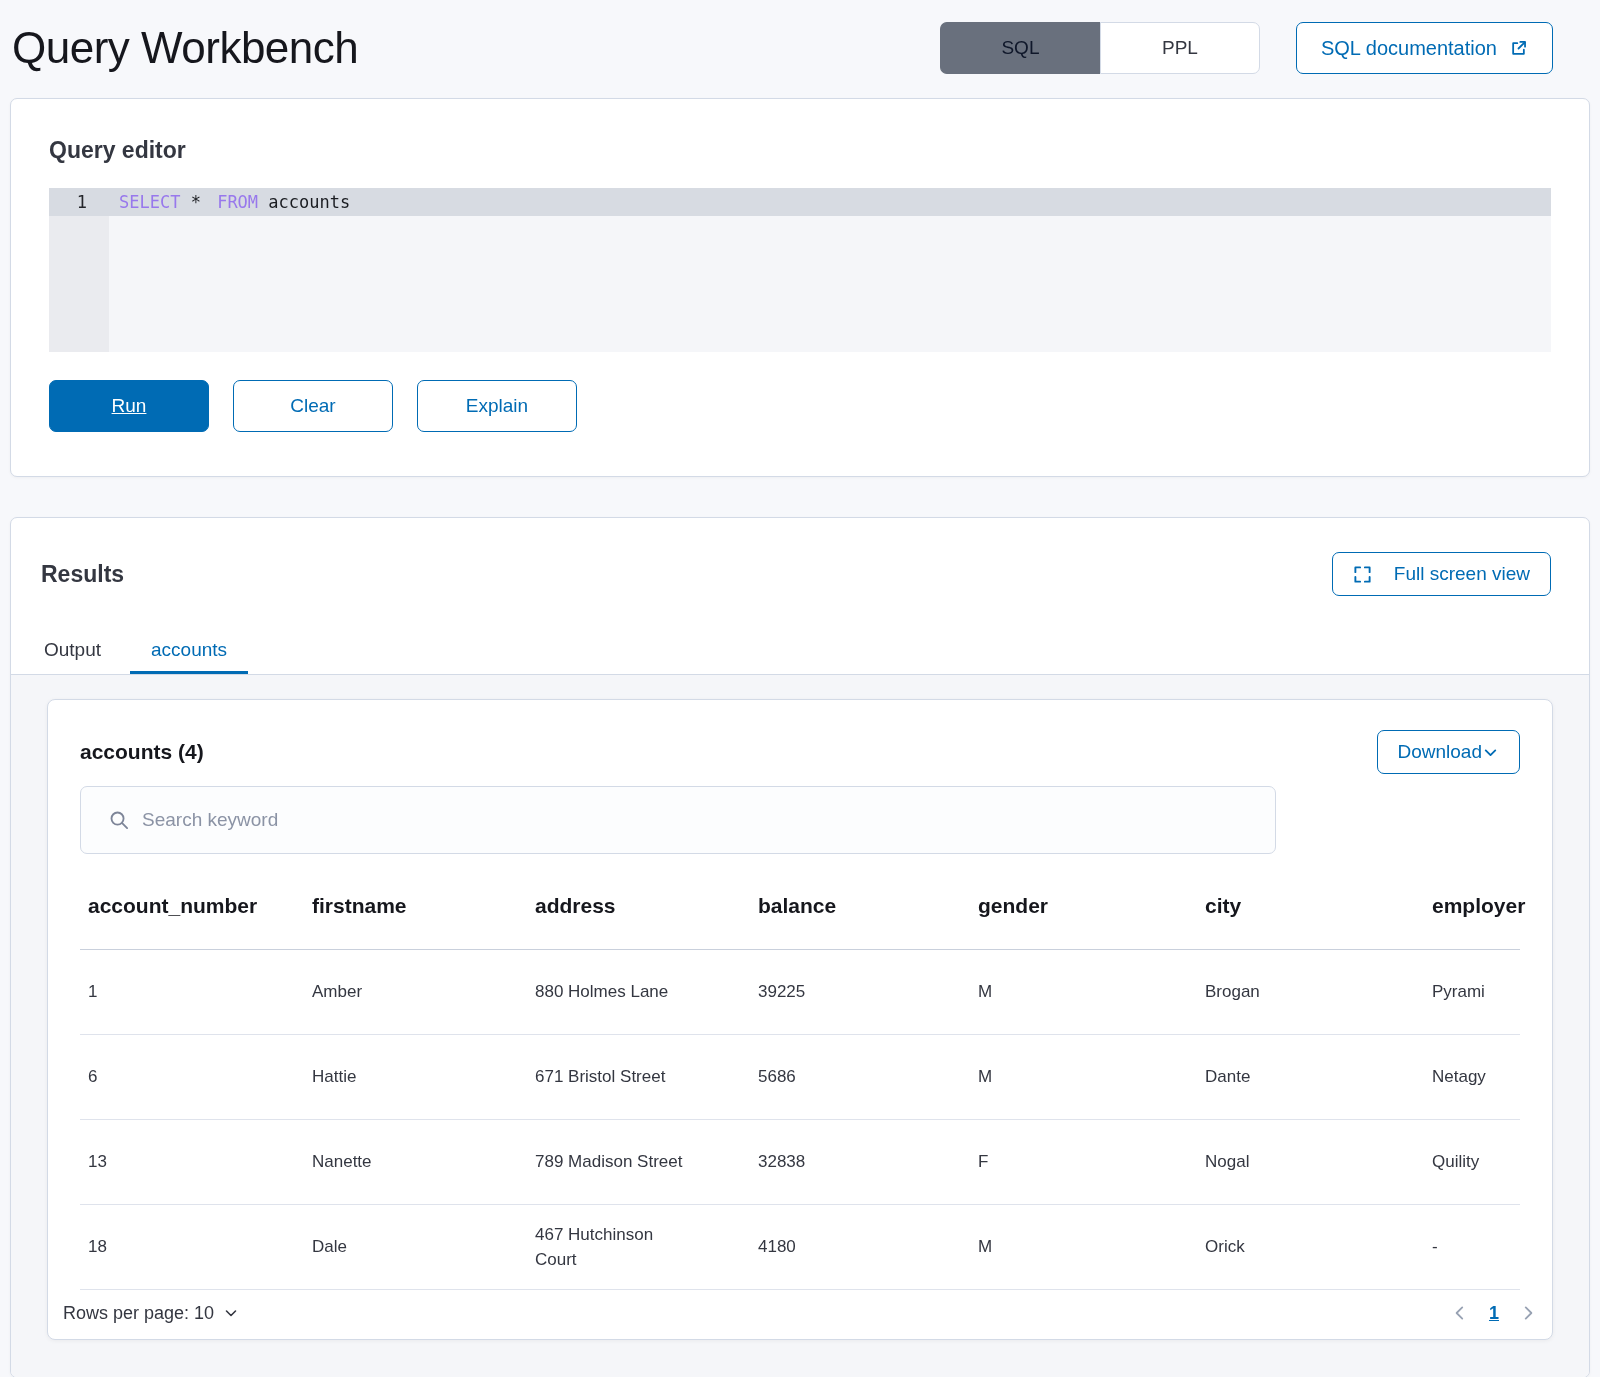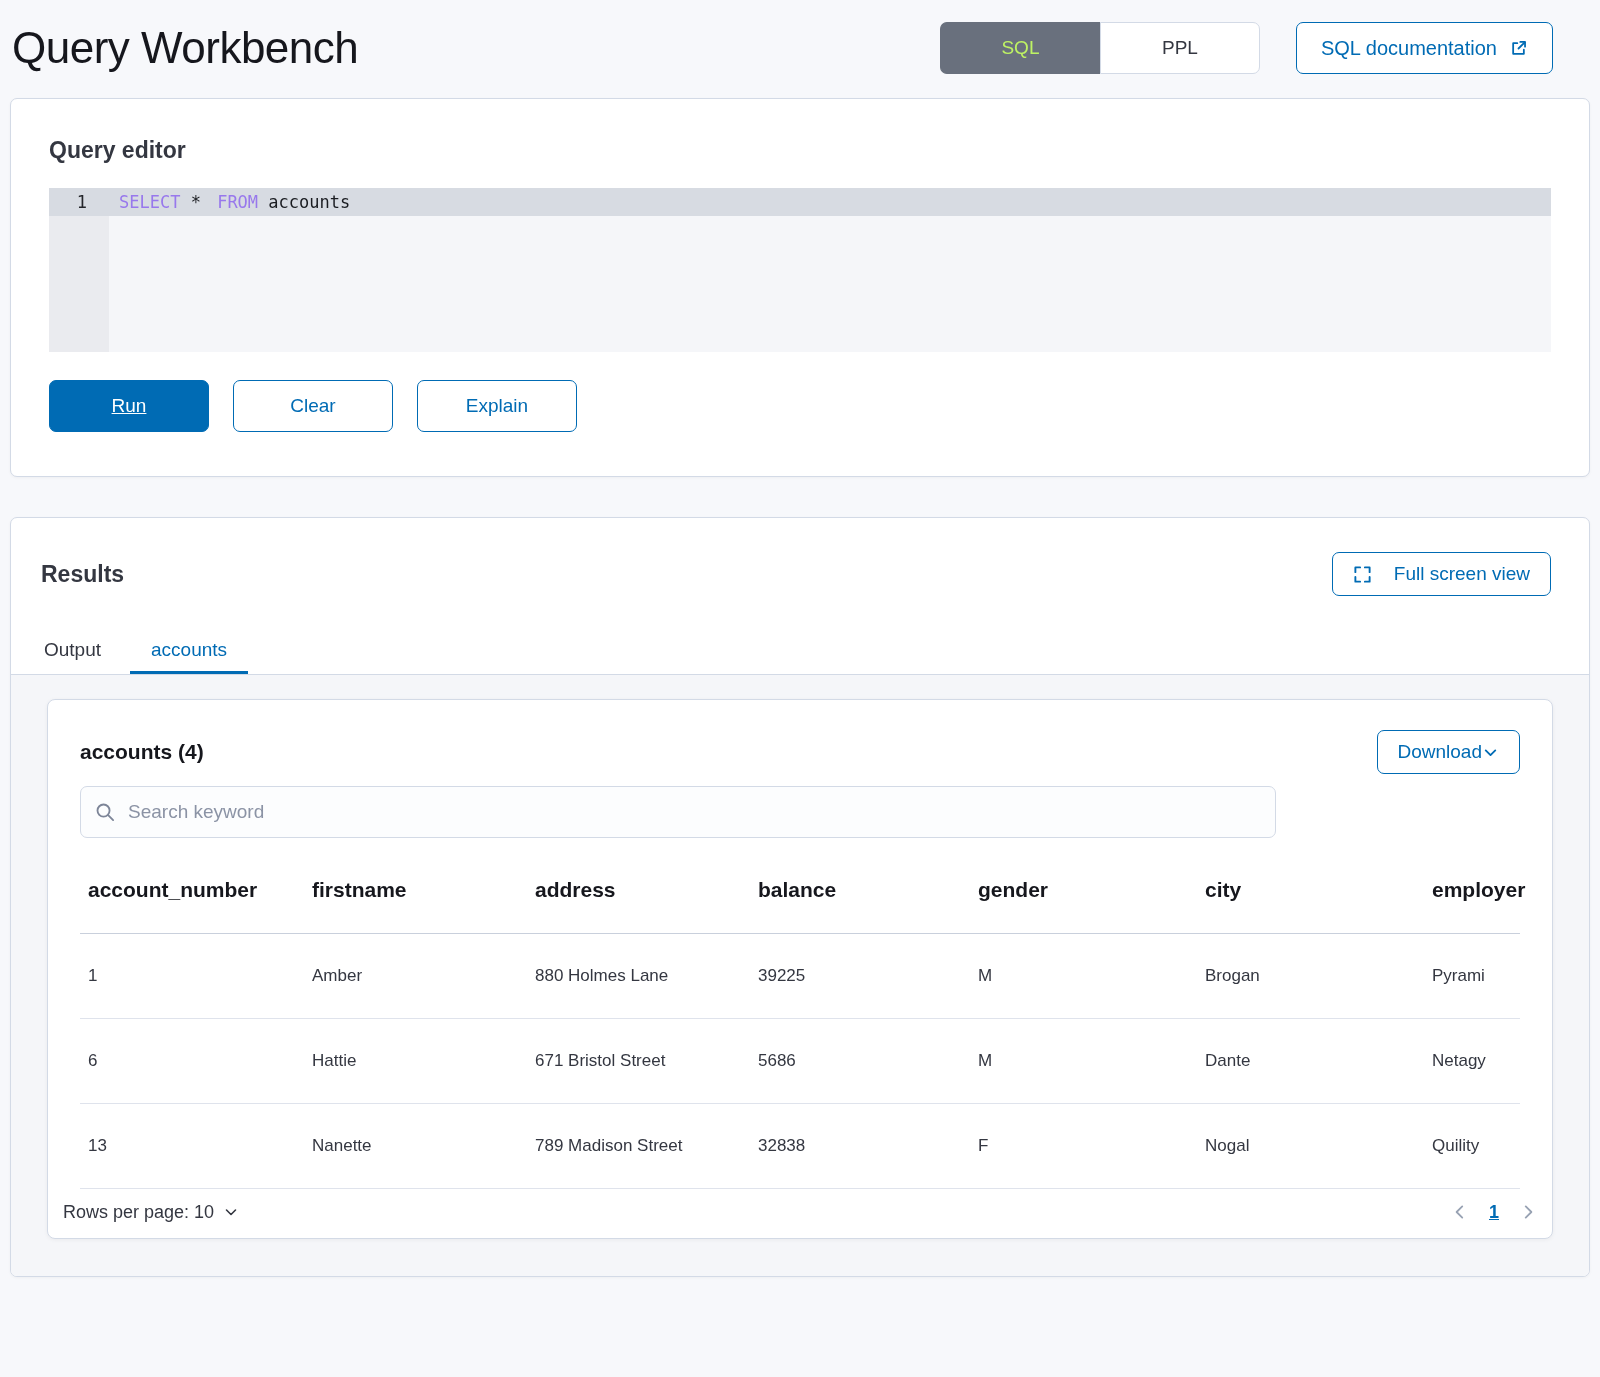--- a/index.html
+++ b/index.html
@@ -33,21 +33,21 @@
   
   .topbar{display:flex;align-items:center;padding:22px 37px 24px 2px;}
   .page-title{flex:1;font-size:44px;font-weight:400;color:var(--title-text);letter-spacing:-0.5px;}
   .lang-toggle{display:flex;margin-right:36px;}
   .lang-toggle .toggle-btn{
     width:160px;height:52px;display:flex;align-items:center;justify-content:center;
     font-size:19px;cursor:pointer;background:#fff;border:1px solid var(--panel-border);color:var(--text);
   }
   .lang-toggle .toggle-btn:first-child{border-radius:7px 0 0 7px;border-right:none;}
   .lang-toggle .toggle-btn:last-child{border-radius:0 7px 7px 0;}
-  .lang-toggle .toggle-btn.selected{background:var(--toggle-selected-bg);border-color:var(--toggle-selected-bg);color:#bef264;}
+  .lang-toggle .toggle-btn.selected{background:var(--toggle-selected-bg);border-color:var(--toggle-selected-bg);color:#0f172a;}
   .doc-btn{
     height:52px;padding:0 24px;display:flex;align-items:center;gap:12px;
     border:1px solid var(--accent);border-radius:7px;background:#fff;
     color:var(--accent);font-size:20px;font-weight:500;cursor:pointer;text-align:right;
   }
 
   
   .panel{
     background:#fff;border:1px solid var(--panel-border);border-radius:7px;
     box-shadow:0 1px 3px rgba(0,0,0,0.04);
@@ -97,23 +97,23 @@
     box-shadow:0 1px 4px rgba(0,0,0,0.05);padding:28px 32px 0;
   }
   .card-head{display:flex;align-items:center;justify-content:space-between;height:48px;}
   .card-title{font-size:21px;font-weight:700;color:var(--title-text);}
   .download-btn{
     height:44px;padding:0 20px;display:flex;align-items:center;
     border:1px solid var(--accent);border-radius:7px;background:#fff;
     color:var(--accent);font-size:19px;font-weight:500;cursor:pointer;
   }
   .search-box{
-    margin-top:10px;height:52px;width:calc(100% - 244px);
+    margin-top:10px;height:68px;width:calc(100% - 244px);
     background:#fcfdfe;border:1px solid var(--panel-border);border-radius:7px;
-    display:flex;align-items:center;padding:0 14px;gap:12px;
+    display:flex;align-items:center;padding:0 28px;gap:12px;
   }
   .search-box input{
     flex:1;border:none;outline:none;background:transparent;
     font-size:19px;color:var(--text);font-family:"Liberation Sans",sans-serif;
   }
   .search-box input::placeholder{color:var(--muted-text);}
 
   table.results-table{width:100%;border-collapse:collapse;table-layout:fixed;margin-top:10px;}
   .results-table th{
     text-align:left;font-size:21px;font-weight:700;color:var(--title-text);
@@ -303,20 +303,43 @@
                   <div class="cell-wrap">32838</div>
                 </td>
                 <td>
                   <div class="cell-wrap">F</div>
                 </td>
                 <td>
                   <div class="cell-wrap">Nogal</div>
                 </td>
                 <td>
                   <div class="cell-wrap">Quility</div>
+                </td>
+              </tr>
+              <tr>
+                <td>
+                  <div class="cell-wrap">18</div>
+                </td>
+                <td>
+                  <div class="cell-wrap">Dale</div>
+                </td>
+                <td>
+                  <div class="cell-wrap">467 Hutchinson Court</div>
+                </td>
+                <td>
+                  <div class="cell-wrap">4180</div>
+                </td>
+                <td>
+                  <div class="cell-wrap">M</div>
+                </td>
+                <td>
+                  <div class="cell-wrap">Orick</div>
+                </td>
+                <td>
+                  <div class="cell-wrap">-</div>
                 </td>
               </tr>
             </tbody>
         </table>
 
         <div class="pagination">
           <div class="rows-per-page">
             <span>Rows per page: 10</span>
             <span class="icon">
               <svg width="16" height="16" viewBox="0 0 16 16" fill="none" stroke="currentColor" stroke-width="1.6" stroke-linecap="round" stroke-linejoin="round">

